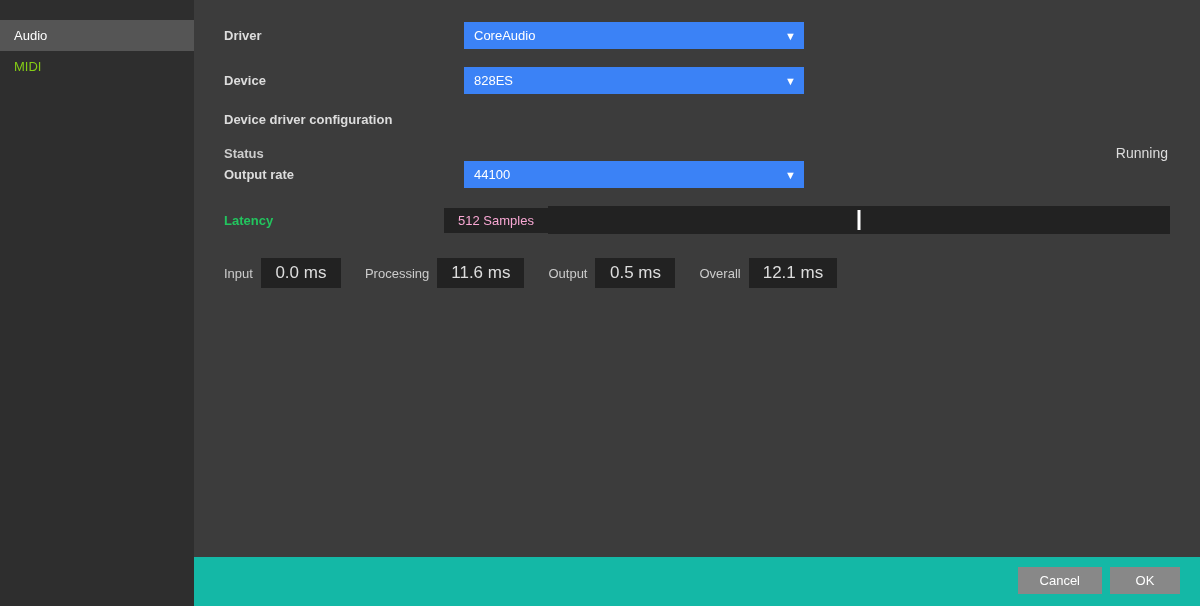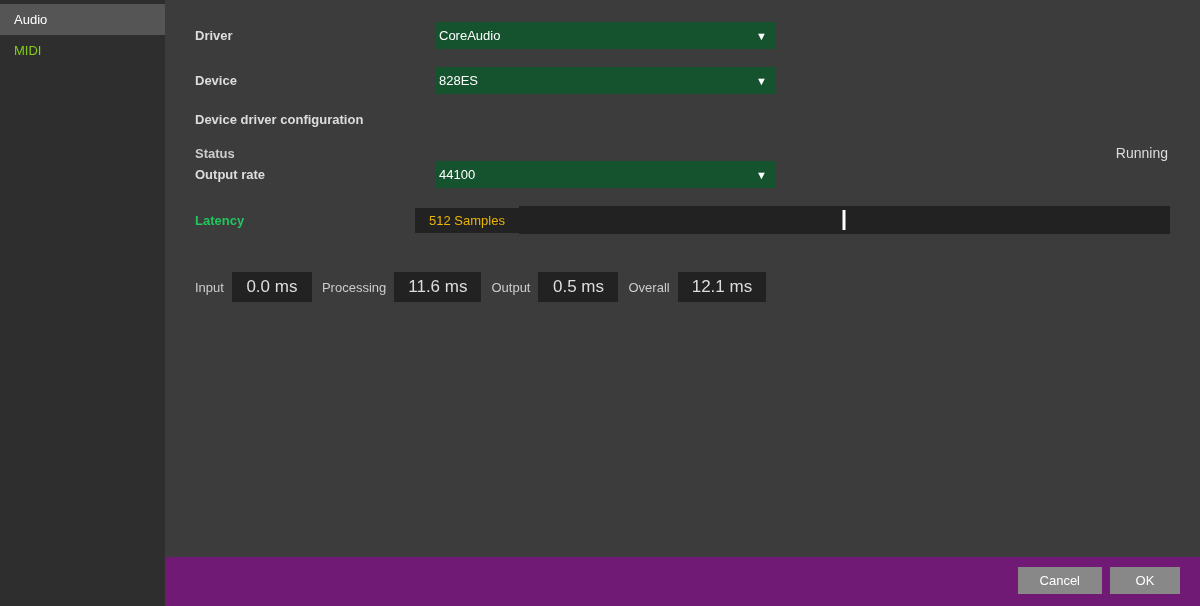--- a/index.html
+++ b/index.html
@@ -10,23 +10,23 @@
       background: #3a3a3a;
       display: flex;
       font-family: 'Segoe UI', Arial, sans-serif;
       font-size: 13px;
       color: #ddd;
       overflow: hidden;
     }
 
     
     .sidebar {
-      width: 165px;
+      width: 194px;
       background: #2e2e2e;
-      padding-top: 4px;
+      padding-top: 20px;
       flex-shrink: 0;
     }
 
     .sidebar-item {
       padding: 8px 14px;
       cursor: pointer;
       color: #84cc16;
       font-size: 13px;
     }
 
@@ -70,25 +70,25 @@
 
     
     .select-wrapper {
       position: relative;
       flex: 1;
       max-width: 340px;
     }
 
     .select-wrapper select {
       width: 100%;
-      background: #14532d;
+      background: #3b82f6;
       border: none;
       color: #fff;
       font-size: 13px;
-      padding: 6px 28px 6px 4px;
+      padding: 6px 28px 6px 10px;
       appearance: none;
       -webkit-appearance: none;
       cursor: pointer;
       outline: none;
     }
 
     .select-arrow {
       position: absolute;
       right: 8px;
       top: 50%;
@@ -127,21 +127,21 @@
 
     .latency-label {
       width: 220px;
       color: #22c55e;
       font-size: 13px;
       flex-shrink: 0;
     }
 
     .latency-samples {
       background: #222;
-      color: #eab308;
+      color: #f9a8d4;
       padding: 5px 14px;
       font-size: 13px;
       min-width: 100px;
       text-align: right;
     }
 
     .latency-slider-container {
       flex: 1;
       height: 28px;
       background: #222;
@@ -162,24 +162,24 @@
       left: 50%;
       top: 50%;
       transform: translate(-50%, -50%);
       width: 3px;
       height: 20px;
       background: #fff;
     }
 
     
     .metrics-section {
-      margin-top: 38px;
-      display: flex;
-      align-items: center;
-      gap: 10px;
+      margin-top: 24px;
+      display: flex;
+      align-items: center;
+      gap: 24px;
     }
 
     .metric-group {
       display: flex;
       align-items: center;
       gap: 8px;
     }
 
     .metric-label {
       color: #ccc;
@@ -194,21 +194,21 @@
       min-width: 80px;
       text-align: center;
     }
 
     
     .footer {
       display: flex;
       justify-content: flex-end;
       padding: 10px 20px 12px;
       gap: 8px;
-      background: #701a75;
+      background: #14b8a6;
     }
 
     .footer-btn {
       background: #888;
       border: none;
       color: #fff;
       font-size: 13px;
       padding: 6px 22px;
       cursor: pointer;
       min-width: 70px;

